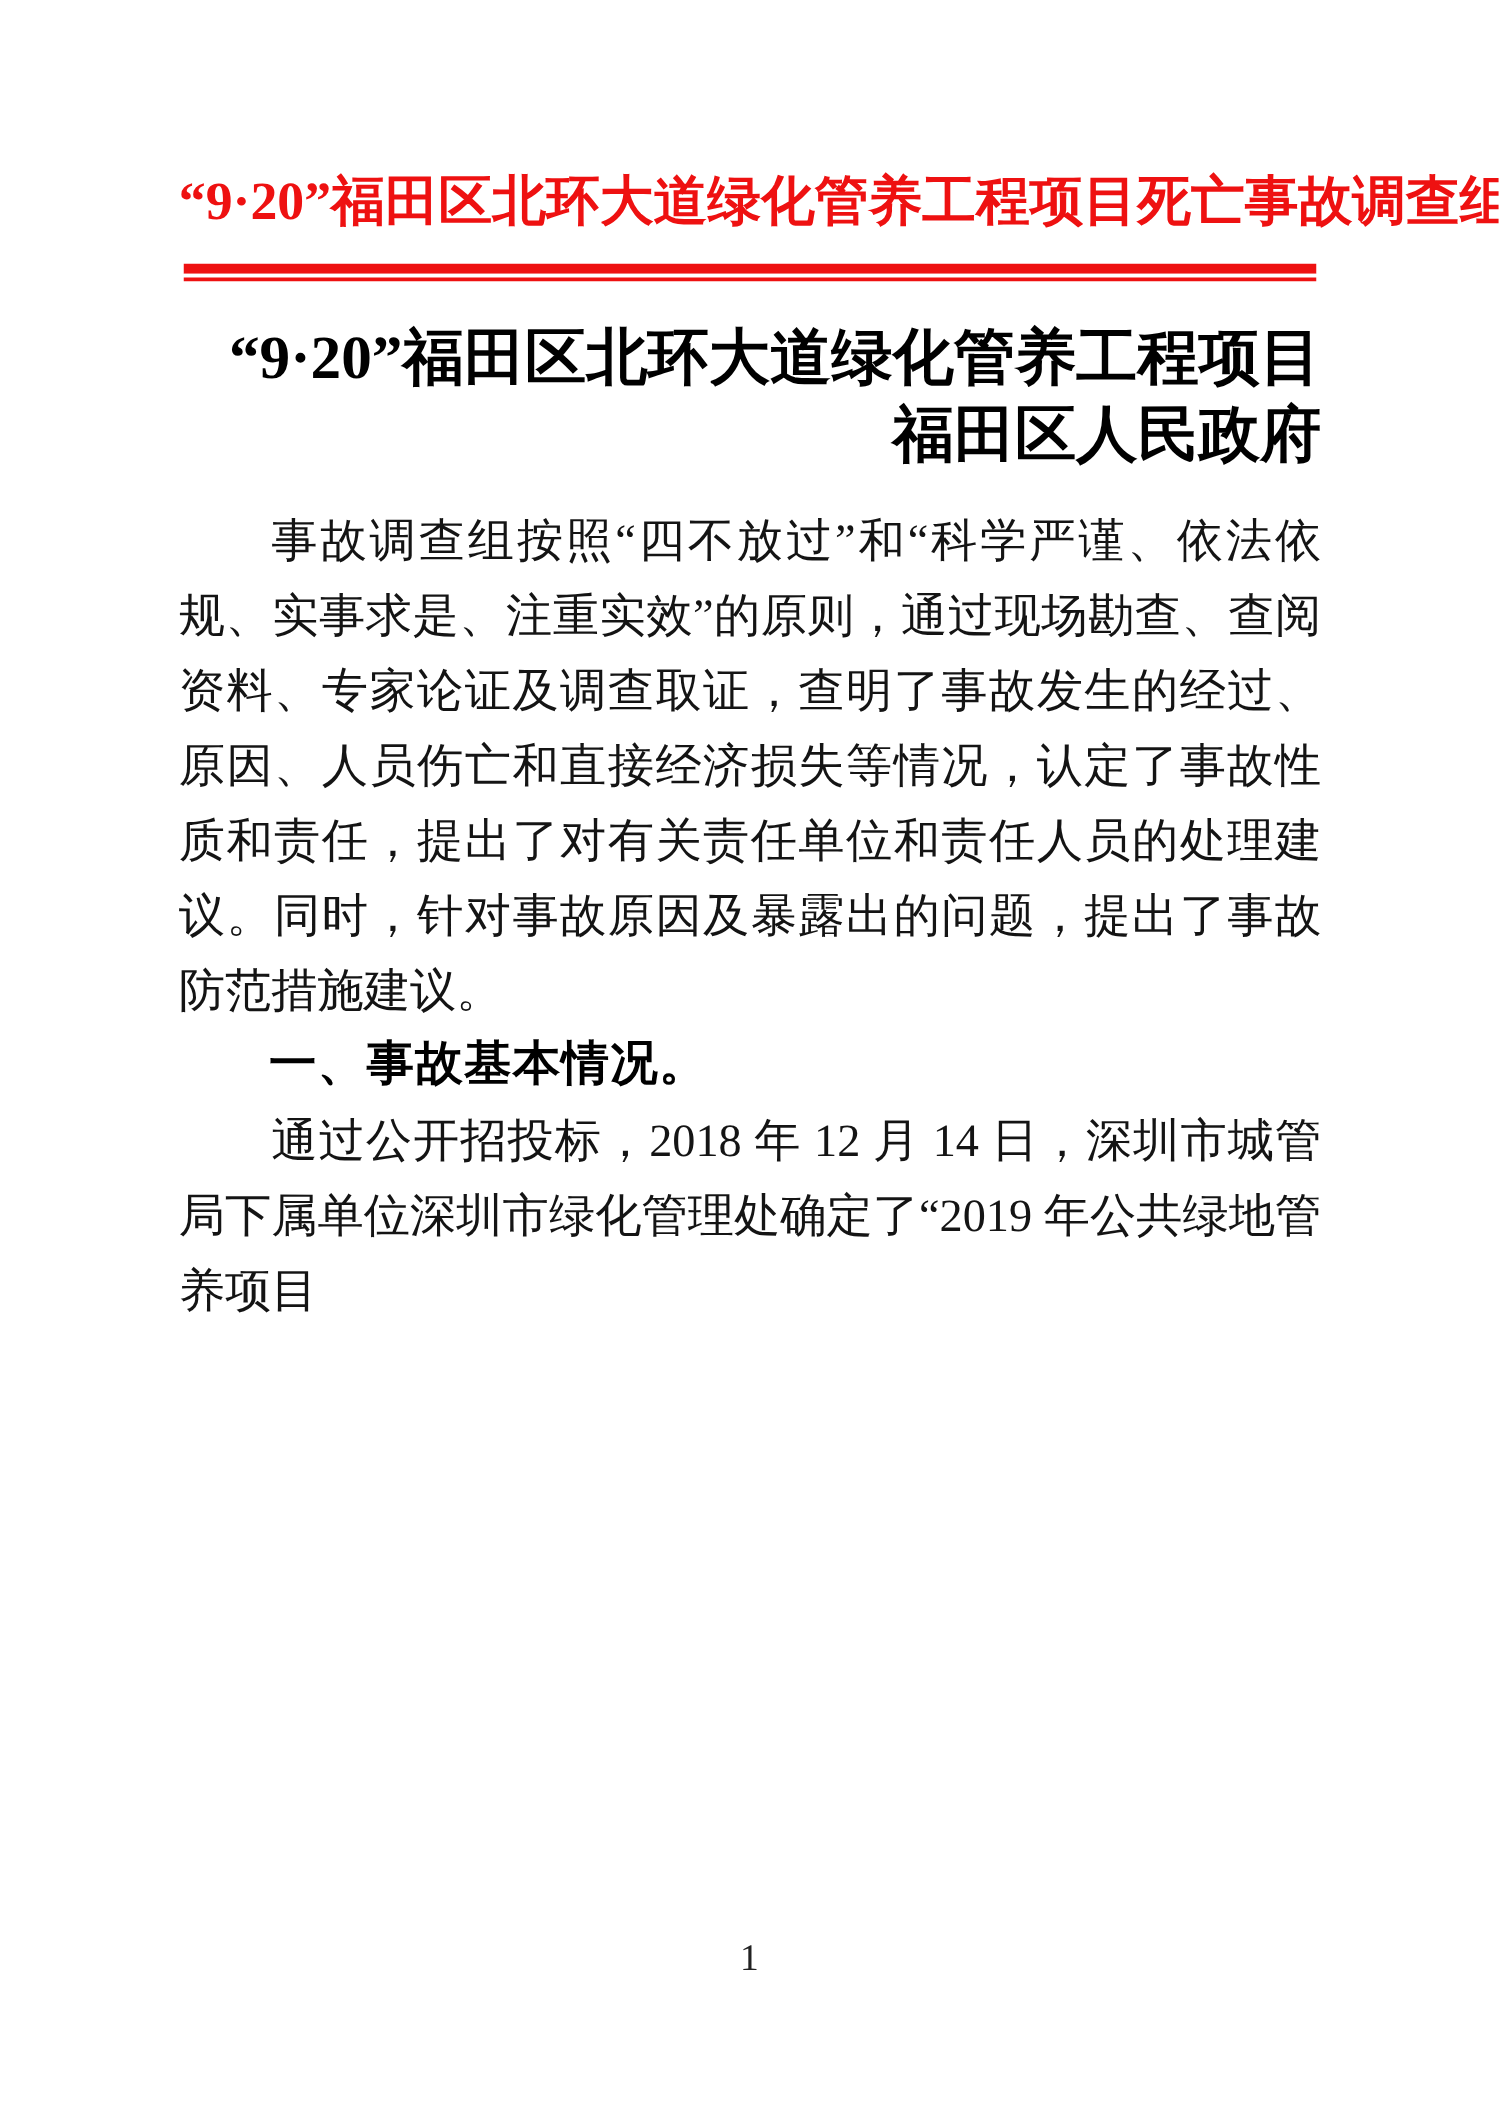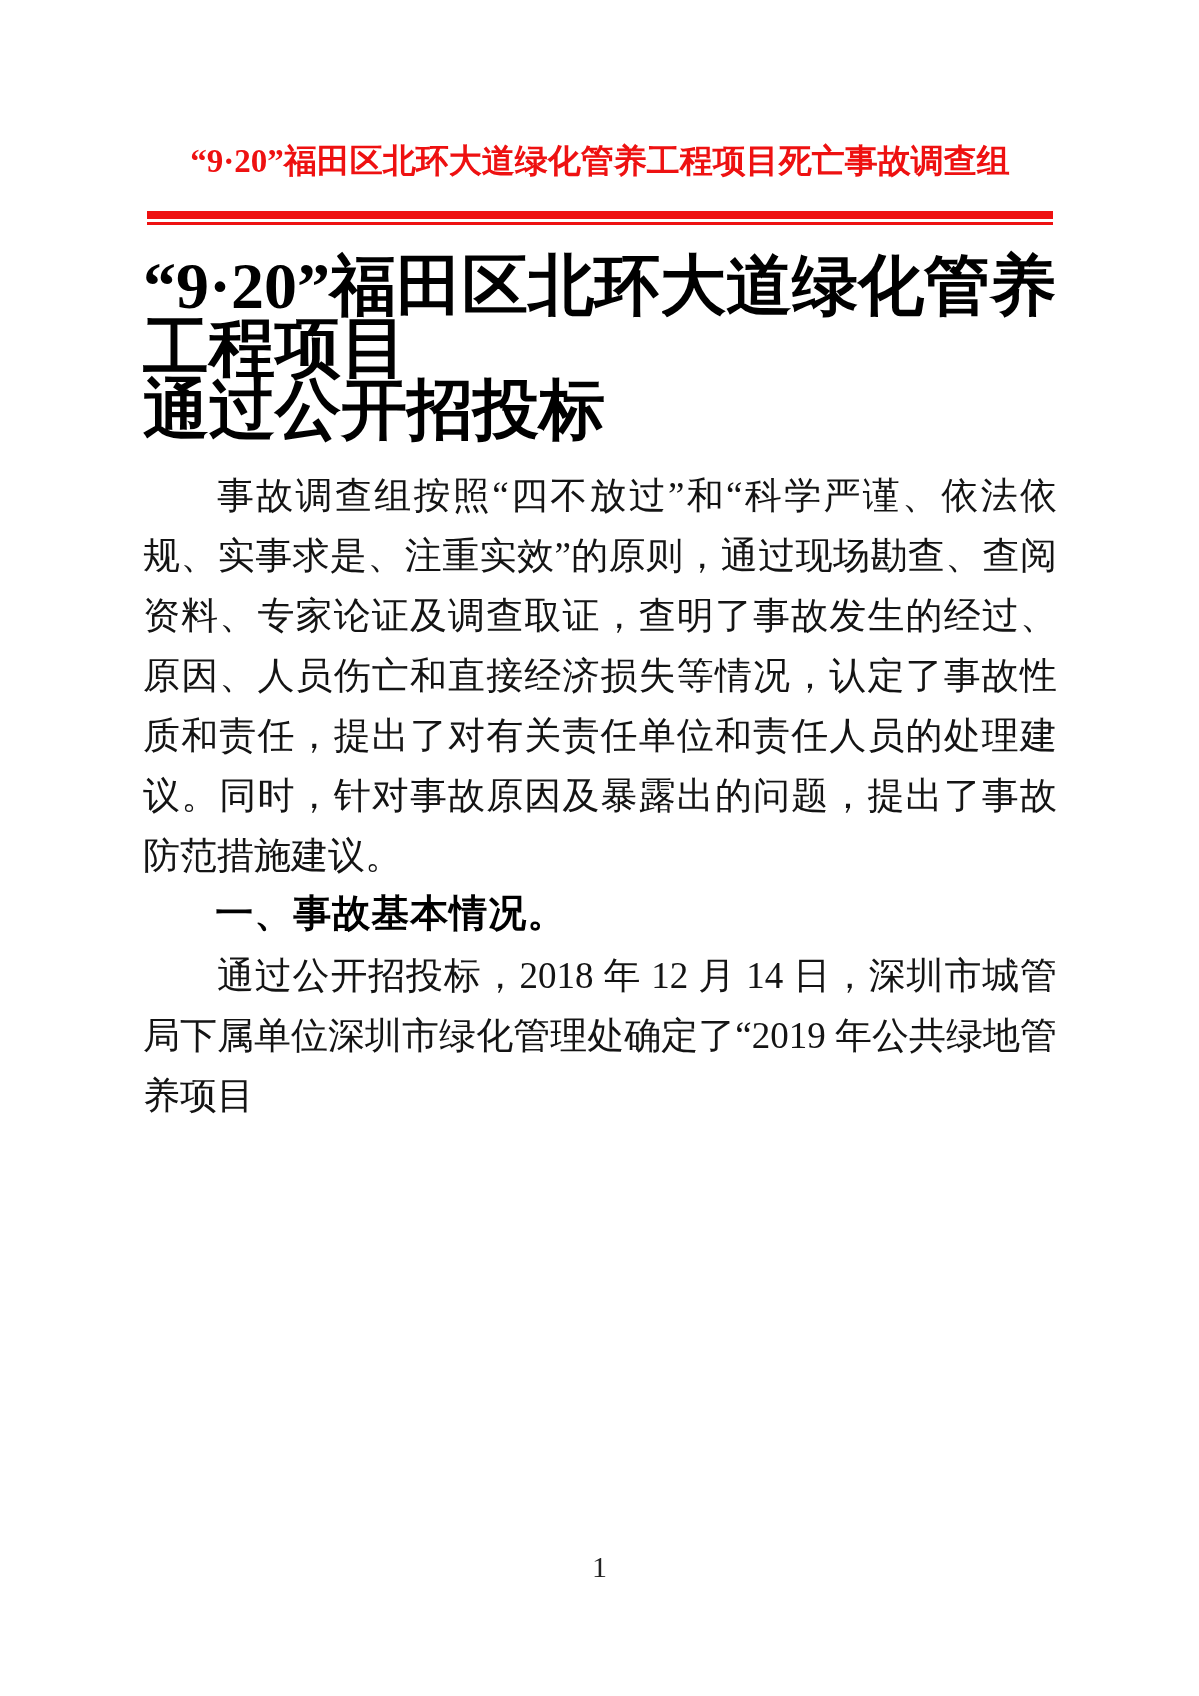--- a/index.html
+++ b/index.html
@@ -12,35 +12,35 @@
     background: #ffffff;
     overflow: hidden;
     font-family: "Liberation Serif", "DejaVu Serif", serif;
     color: #141414;
   }
   .content {
     padding: 134px 142px 0 143px;
   }
   .header-org {
     text-align: center;
-    font-size: 33px;
+    font-size: 43px;
     line-height: 55px;
     font-weight: 700;
     color: #ee1111;
     letter-spacing: 0px;
     white-space: nowrap;
   }
   .rules { margin-top: 22px; padding: 0 4px; }
   .rule-thick { height: 8px; background: #ee1111; }
   .rule-gap { height: 3px; background: #ffffff; }
   .rule-thin { height: 3px; background: #ee1111; }
   .doc-title {
     margin-top: 30px;
-    text-align: left;
-    font-size: 66px;
+    text-align: right;
+    font-size: 49px;
     line-height: 62px;
     font-weight: 700;
     color: #000000;
   }
   .body-text {
     margin-top: 25px;
     font-size: 37px;
     line-height: 60px;
     text-align: justify;
     text-justify: inter-character;
@@ -77,21 +77,21 @@
     <div class="header-org">“9·20”福田区北环大道绿化管养工程项目死亡事故调查组</div>
 
     <div class="rules">
       <div class="rule-thick"></div>
       <div class="rule-gap"></div>
       <div class="rule-thin"></div>
     </div>
 
     <h1 class="doc-title">
       <span>“9·20”福田区北环大道绿化管养工程项目</span><br>
-      <span>通过公开招投标</span>
+      <span>福田区人民政府</span>
     </h1>
 
     <div class="body-text">
 
 
 
       <p class="para">事故调查组按照“四不放过”和“科学严谨、依法依规、实事求是、注重实效”的原则，通过现场勘查、查阅资料、专家论证及调查取证，查明了事故发生的经过、原因、人员伤亡和直接经济损失等情况，认定了事故性质和责任，提出了对有关责任单位和责任人员的处理建议。同时，针对事故原因及暴露出的问题，提出了事故防范措施建议。</p>
 
       <h2 class="section-heading">一、事故基本情况。</h2>
 

